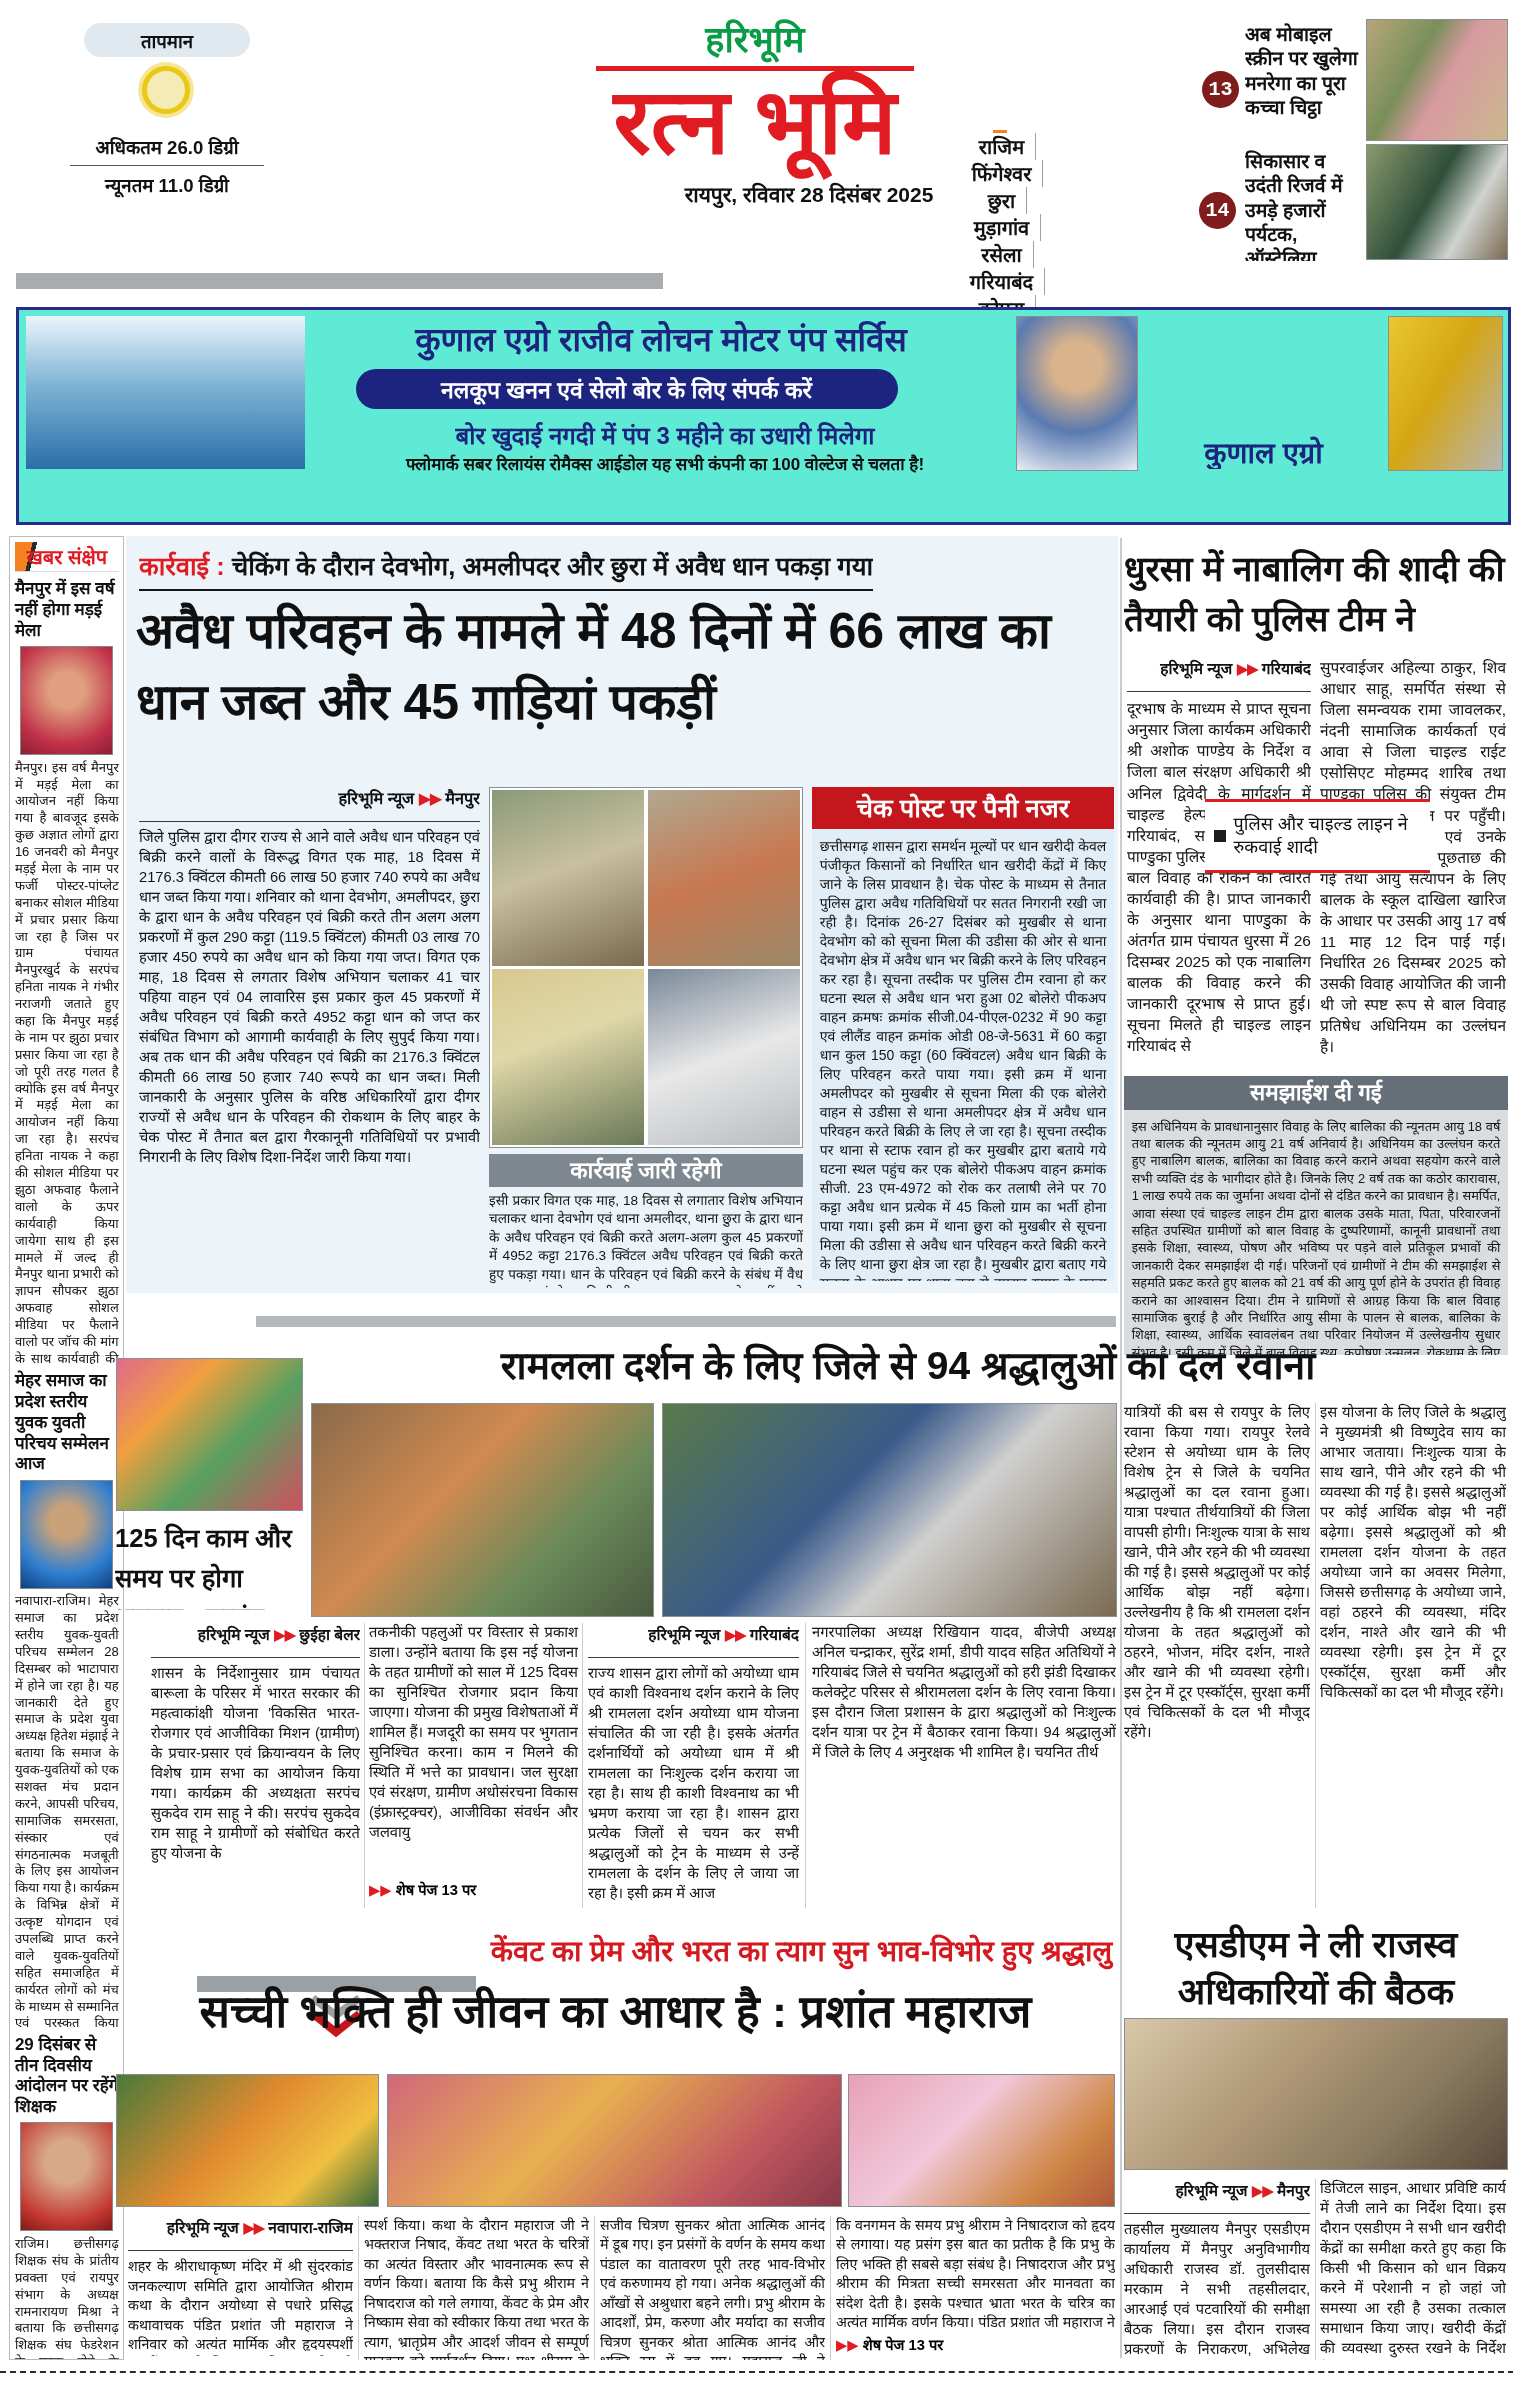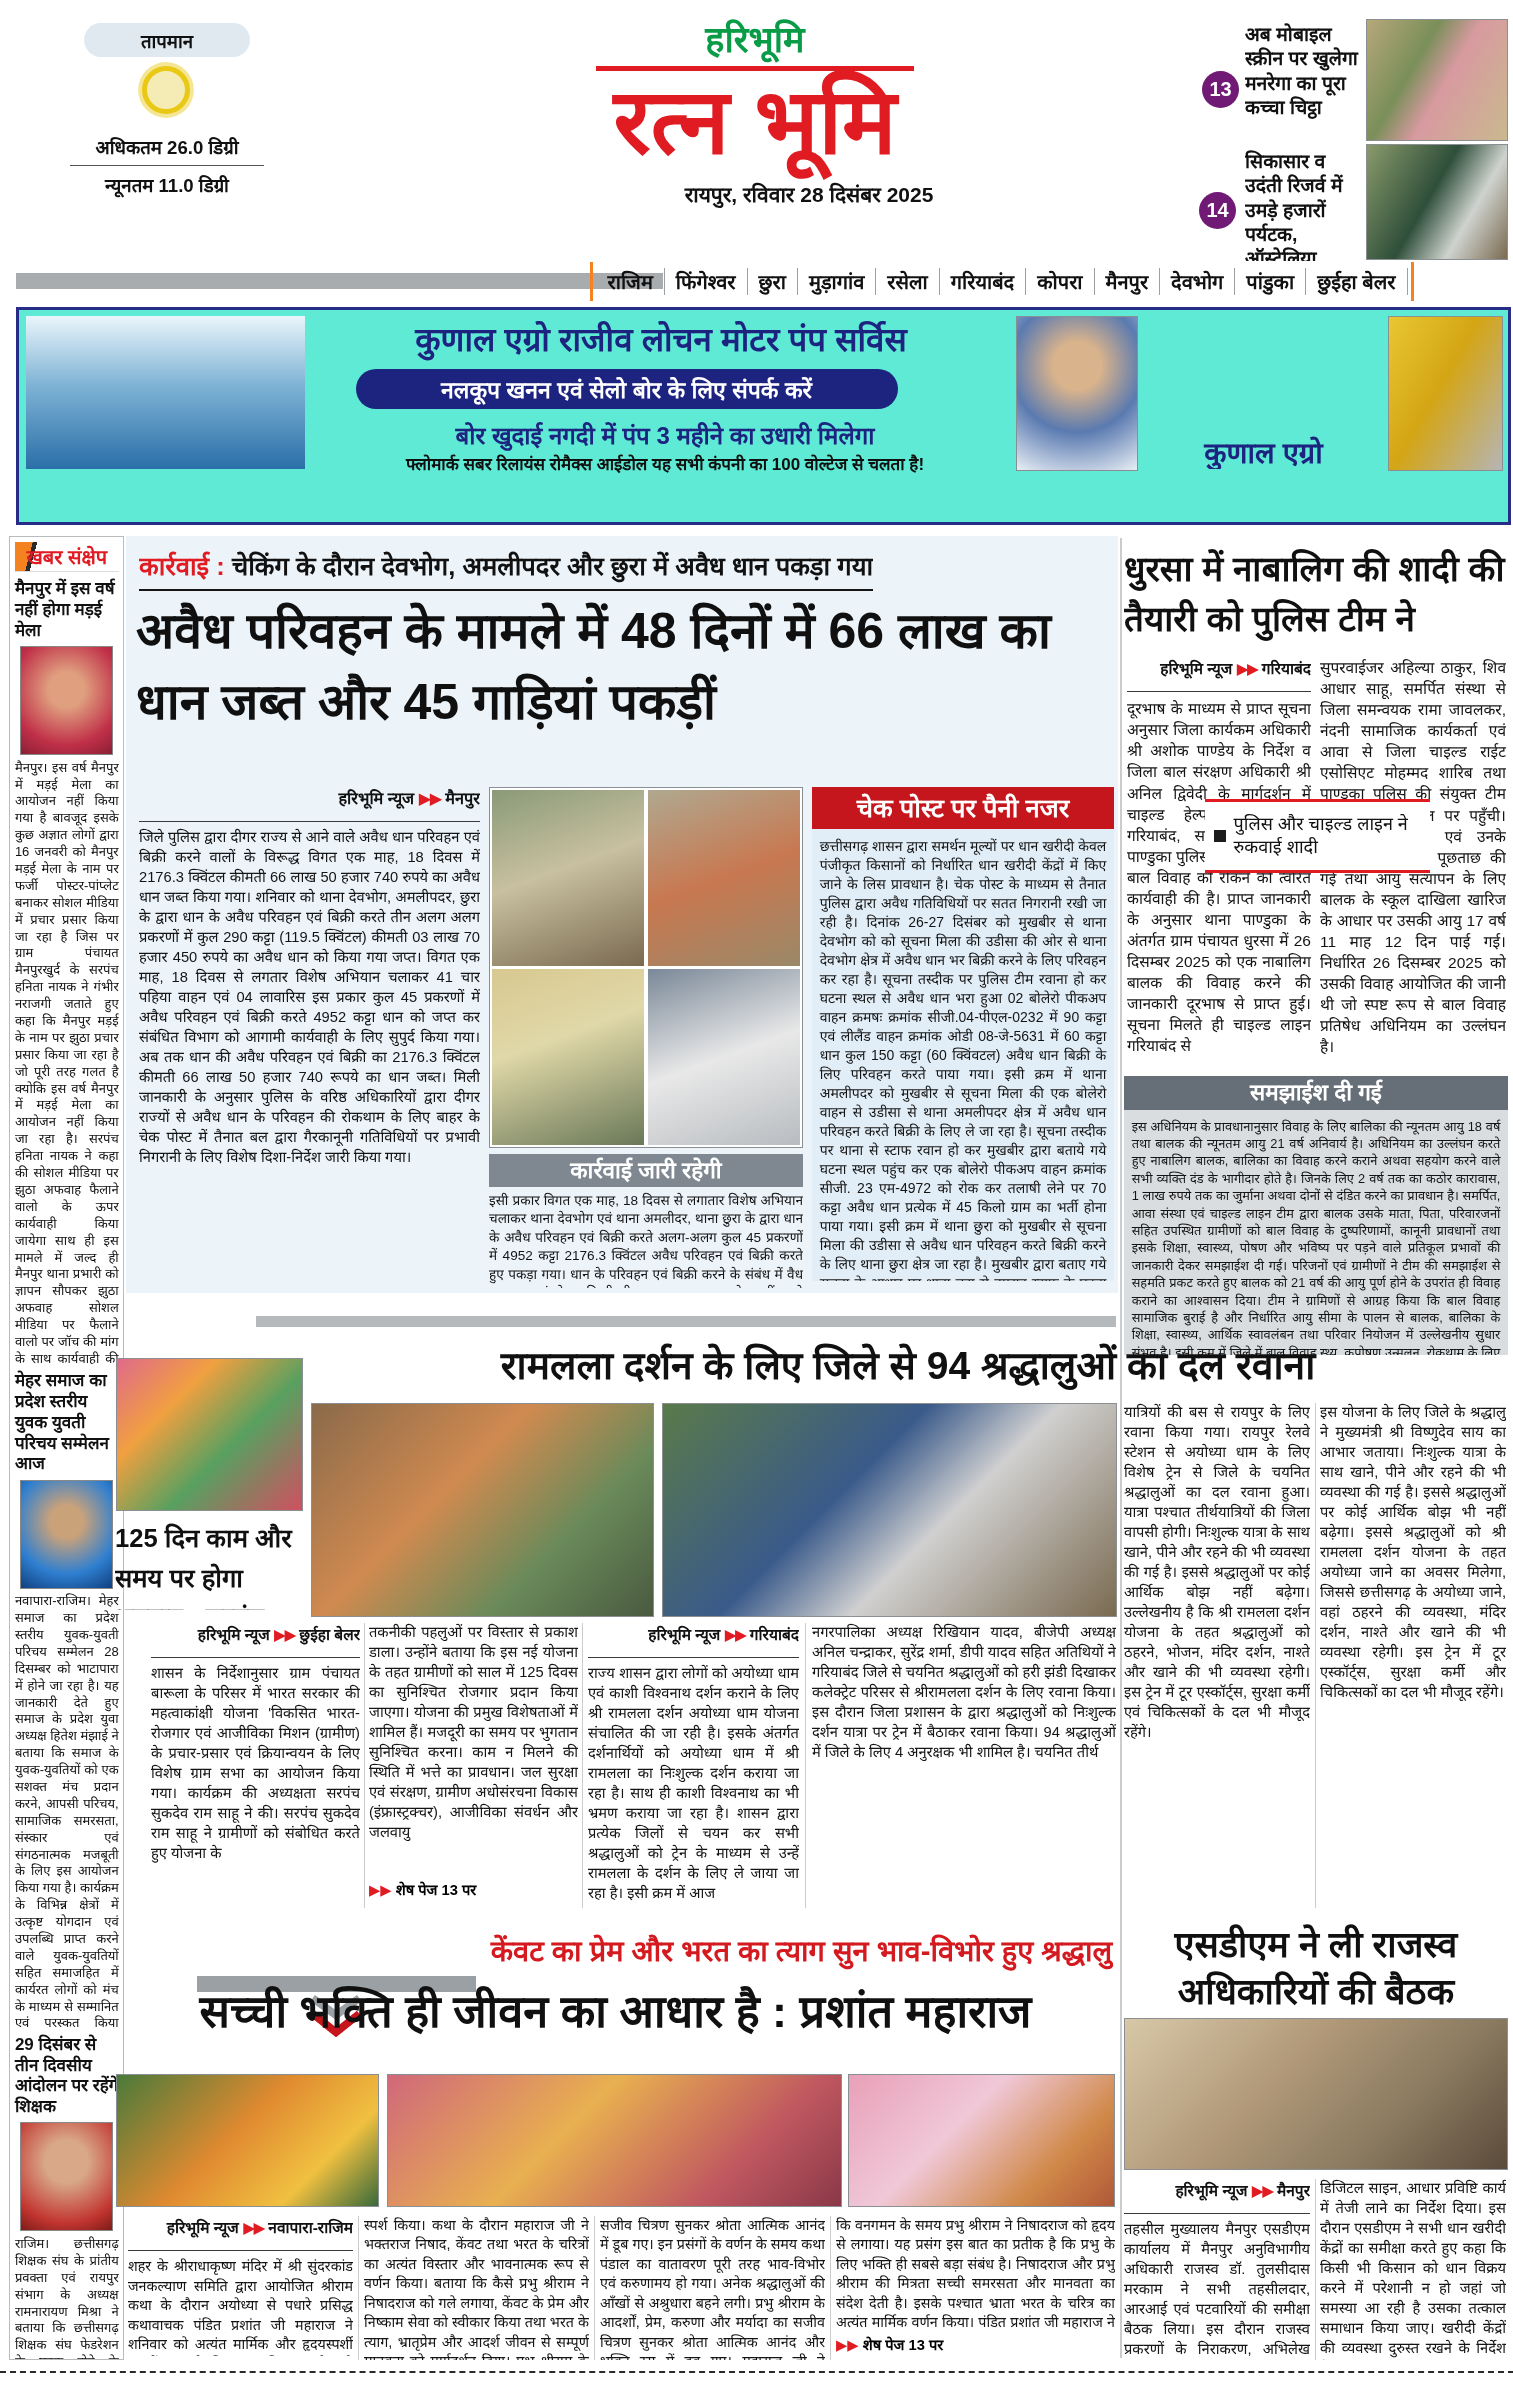--- a/index.html
+++ b/index.html
@@ -13,21 +13,21 @@
   .headline{font-weight:800;color:#101010;}
   .vline{background:#c9cdcf;width:1.5px;}
   .boxhead{color:#fff;font-weight:800;text-align:center;overflow:hidden;white-space:nowrap;}
   .contmark{color:#000;font-weight:bold;}
   .contmark .arr{color:#e01b22;}
   .navitem{font-weight:800;font-size:20px;padding:0 11px;border-right:1.5px solid #9aa0a3;white-space:nowrap;}
   .navitem:last-child{border-right:none;}
   .sb-h3{font-weight:800;font-size:17px;line-height:1.22;margin:7.7px 0 4.6px 0;}
   .sb-body{font-size:13px;line-height:1.3;text-align:justify;}
   .sb-photo{width:91px;height:107px;margin:4.6px auto;border:0.8px solid #888;}
-  .numcirc{width:37px;height:37px;border-radius:50%;background:#701a75;color:#fff;font-weight:800;font-size:20px;display:flex;align-items:center;justify-content:center;}
+  .numcirc{width:37px;height:37px;border-radius:50%;background:#7f1d1d;color:#fff;font-weight:800;font-size:20px;display:flex;align-items:center;justify-content:center;font-family:Liberation Mono, monospace;}
   .sq{display:inline-block;width:11.6px;height:11.6px;background:#1c1c1c;margin-right:7.7px;flex:none;}
 </style>
 </head>
 <body>
 
 <div id="page">
 
   <div class="abs" style="left:70px;top:23px;width:194px;">
     <div style="width:166px;margin:0 auto;height:34px;background:#dfe9ef;border-radius:17px;display:flex;align-items:center;justify-content:center;font-weight:800;font-size:18.6px;">तापमान</div>
     <div class="abs" style="left:72px;top:43px;width:48px;height:48px;border-radius:50%;background:#f4ecb4;border:5.4px solid #e9c816;box-shadow:0 0 0 3.9px rgba(233,200,22,.45);"></div>
@@ -44,21 +44,21 @@
 
   <div class="abs numcirc" style="left:1202px;top:71px;">13</div>
   <div class="abs" style="left:1245px;top:22px;width:118px;height:124px;font-weight:800;font-size:19.4px;line-height:1.25;overflow:hidden;">अब मोबाइल स्क्रीन पर खुलेगा मनरेगा का पूरा कच्चा चिट्ठा</div>
   <div class="abs photo" style="left:1366px;top:18.6px;width:142px;height:122px;background:linear-gradient(120deg,#b7a77a 0%,#7a8f5a 35%,#d89aa0 55%,#c9b98e 100%);"></div>
 
   <div class="abs numcirc" style="left:1199px;top:192px;">14</div>
   <div class="abs" style="left:1245px;top:149px;width:118px;height:112px;font-weight:800;font-size:19.4px;line-height:1.25;overflow:hidden;">सिकासार व उदंती रिजर्व में उमड़े हजारों पर्यटक, ऑस्ट्रेलिया...</div>
   <div class="abs photo" style="left:1366px;top:144px;width:142px;height:116px;background:linear-gradient(120deg,#8a9a6b 0%,#2f4f3a 45%,#cfd3cf 70%,#7a6a50 100%);"></div>
 
   <div class="abs" style="left:15.5px;top:273px;width:647px;height:15.5px;background:#a8acae;"></div>
-  <div class="abs" style="left:664px;top:262px;width:676px;height:39px;display:flex;align-items:center;justify-content:center;">
+  <div class="abs" style="left:664px;top:262px;width:676px;height:39px;display:flex;align-items:center;justify-content:center;flex-direction:column;">
     <div style="width:11px;height:36px;border-left:3.9px solid #f58220;border-top:3.9px solid #f58220;margin-right:3.1px;"></div>
     <span class="navitem">राजिम</span>
     <span class="navitem">फिंगेश्वर</span>
     <span class="navitem">छुरा</span>
     <span class="navitem">मुड़ागांव</span>
     <span class="navitem">रसेला</span>
     <span class="navitem">गरियाबंद</span>
     <span class="navitem">कोपरा</span>
     <span class="navitem">मैनपुर</span>
     <span class="navitem">देवभोग</span>

